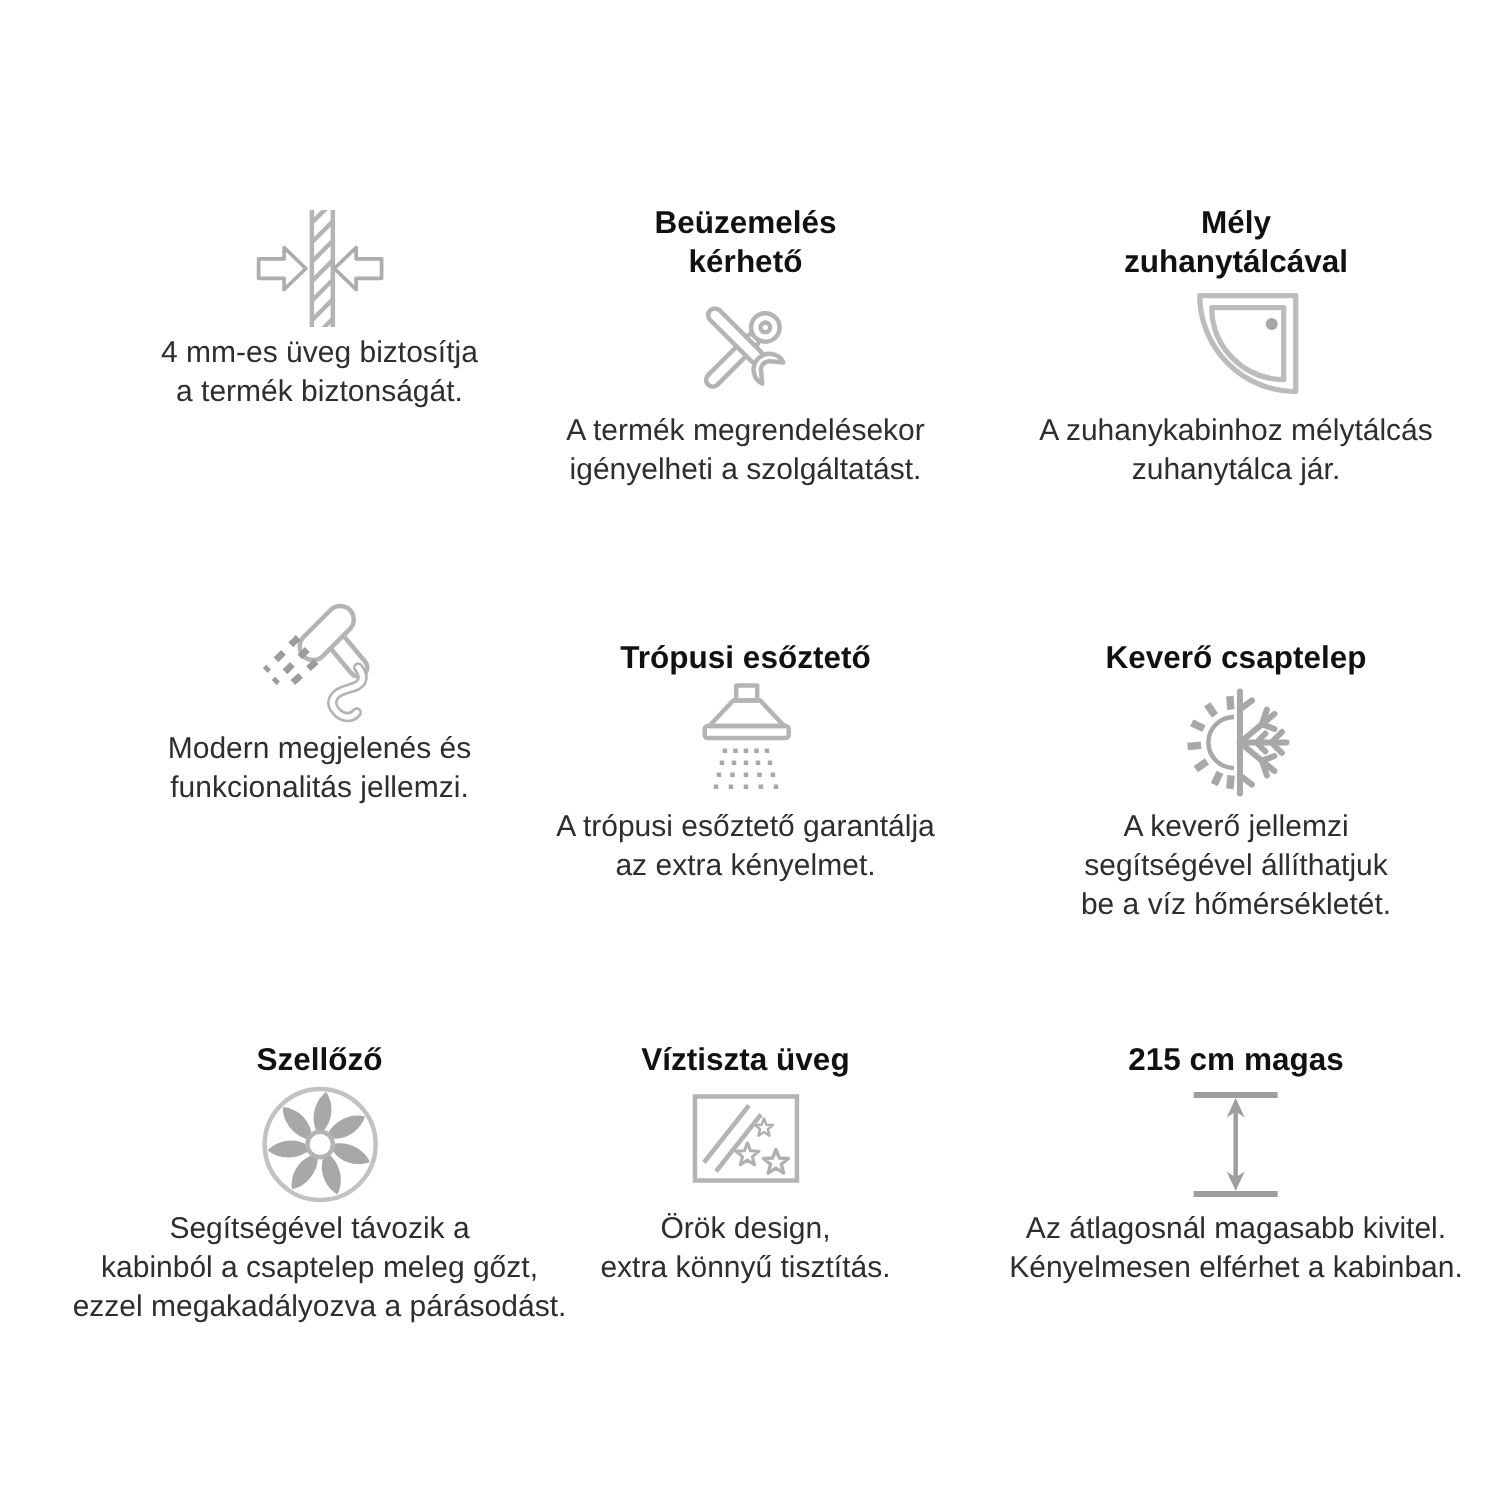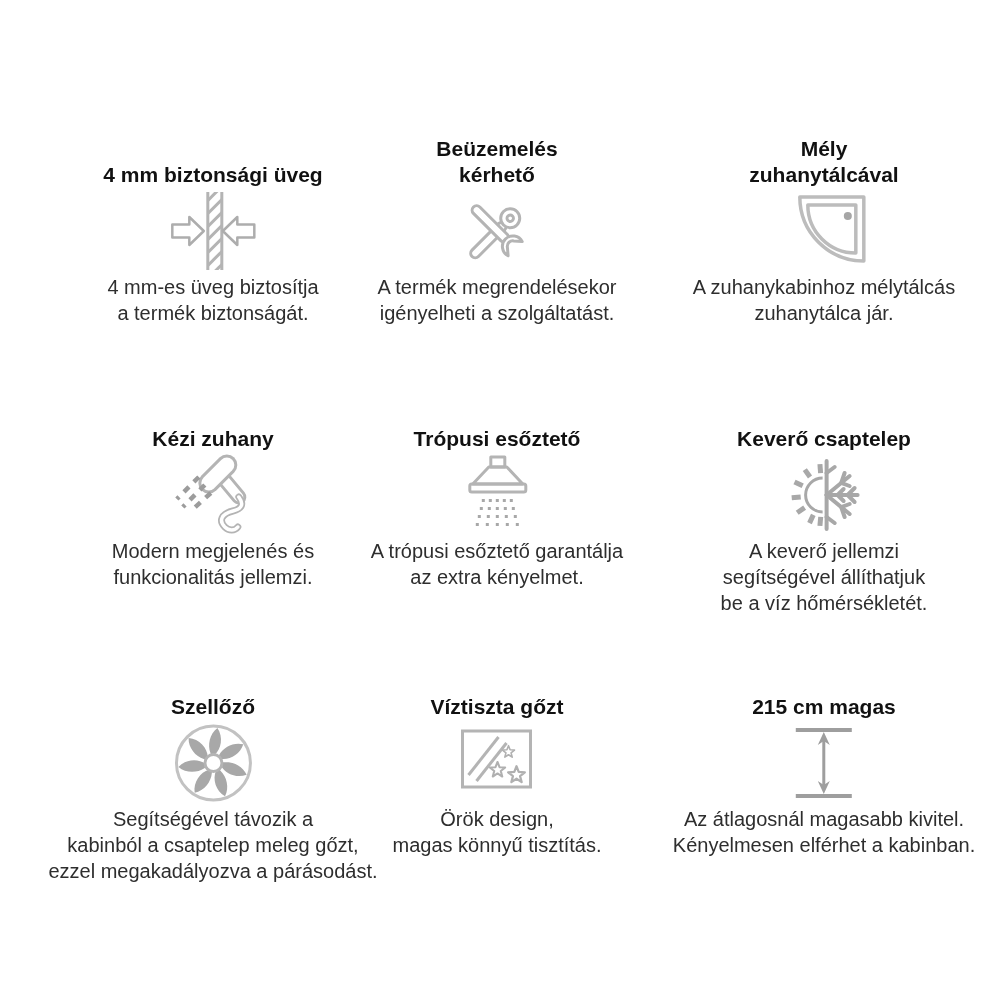--- a/index.html
+++ b/index.html
@@ -13,21 +13,20 @@
   .c0{left:213px}.c1{left:497px}.c2{left:824px}
   .r0{top:136px}.r1{top:400px}.r2{top:668px}
   svg{display:block;}
 </style>
 </head>
 <body>
 
 <div id="canvas">
 
   <div class="cell c0 r0">
-    <div class="title">4 mm biztonsági üveg</div>
     <div class="iconbox">
       <svg viewBox="0 0 96 84" width="96" height="84">
         <defs>
             <clipPath id="barclip">
               <rect x="42.5" y="3" width="14" height="78"></rect>
             </clipPath>
           </defs>
         <g stroke="#b4b4b4" stroke-width="3" fill="none">
           <line x1="42.5" y1="3" x2="42.5" y2="81"></line>
           <line x1="56.5" y1="3" x2="56.5" y2="81"></line>
@@ -83,21 +82,20 @@
           <path d="M32 16 H80 V64 A48 48 0 0 1 32 16 Z"></path>
         </g>
         <circle cx="72" cy="27" r="4" fill="#a6a6a6"></circle>
       </svg>
     </div>
     <div class="desc">A zuhanykabinhoz mélytálcás
 zuhanytálca jár.</div>
   </div>
 
   <div class="cell c0 r1">
-    <div class="title">Kézi zuhany</div>
     <div class="iconbox">
       <svg viewBox="0 0 96 84" width="96" height="84">
         <path d="M54 20 L74 44" stroke="#b4b4b4" stroke-width="15" stroke-linecap="round"></path>
         <path d="M54 20 L74 44" stroke="#ffffff" stroke-width="9" stroke-linecap="round"></path>
         <path d="M44 30 L62 12" stroke="#b4b4b4" stroke-width="21" stroke-linecap="round"></path>
         <path d="M44 30 L62 12" stroke="#ffffff" stroke-width="15" stroke-linecap="round"></path>
         <path d="M74 44 C80 52 76 56 68 58 C56 61 54 68 60 74 C64 78 70 78 73 74" stroke="#b4b4b4" stroke-width="7" fill="none" stroke-linecap="round"></path>
         <path d="M74 44 C80 52 76 56 68 58 C56 61 54 68 60 74 C64 78 70 78 73 74" stroke="#ffffff" stroke-width="3.5" fill="none" stroke-linecap="round"></path>
         <g stroke="#9c9c9c" stroke-width="4.5" stroke-dasharray="7 7" fill="none">
           <line x1="34" y1="24" x2="12" y2="46"></line>
@@ -194,35 +192,35 @@
         </g>
         <circle cx="48" cy="42" r="8.5" fill="#ffffff" stroke="#b4b4b4" stroke-width="3"></circle>
       </svg>
     </div>
     <div class="desc">Segítségével távozik a
 kabinból a csaptelep meleg gőzt,
 ezzel megakadályozva a párásodást.</div>
   </div>
 
   <div class="cell c1 r2">
-    <div class="title">Víztiszta gőzt</div>
+    <div class="title">Víztiszta üveg</div>
     <div class="iconbox">
       <svg viewBox="0 0 96 84" width="96" height="84">
         <rect x="14" y="10" width="68" height="56" fill="none" stroke="#b4b4b4" stroke-width="3"></rect>
         <line x1="20" y1="54" x2="50" y2="16" stroke="#b4b4b4" stroke-width="3"></line>
         <line x1="28" y1="60" x2="58" y2="22" stroke="#b4b4b4" stroke-width="3"></line>
         <g stroke="#b0b0b0" stroke-width="1.8" fill="#ffffff" stroke-linejoin="round">
           <polygon transform="translate(60 31) scale(0.9)" points="0,-7 1.76,-2.43 6.66,-2.16 2.85,0.93 4.11,5.66 0,3 -4.11,5.66 -2.85,0.93 -6.66,-2.16 -1.76,-2.43"></polygon>
           <polygon transform="translate(49 49) scale(1.15)" points="0,-7 1.76,-2.43 6.66,-2.16 2.85,0.93 4.11,5.66 0,3 -4.11,5.66 -2.85,0.93 -6.66,-2.16 -1.76,-2.43"></polygon>
           <polygon transform="translate(68 54) scale(1.25)" points="0,-7 1.76,-2.43 6.66,-2.16 2.85,0.93 4.11,5.66 0,3 -4.11,5.66 -2.85,0.93 -6.66,-2.16 -1.76,-2.43"></polygon>
         </g>
       </svg>
     </div>
     <div class="desc">Örök design,
-magas könnyű tisztítás.</div>
+extra könnyű tisztítás.</div>
   </div>
 
   <div class="cell c2 r2">
     <div class="title">215 cm magas</div>
     <div class="iconbox">
       <svg viewBox="0 0 96 84" width="96" height="84">
         <g stroke="#9e9e9e" stroke-width="4">
           <line x1="20" y1="9" x2="76" y2="9"></line>
           <line x1="20" y1="75" x2="76" y2="75"></line>
         </g>

